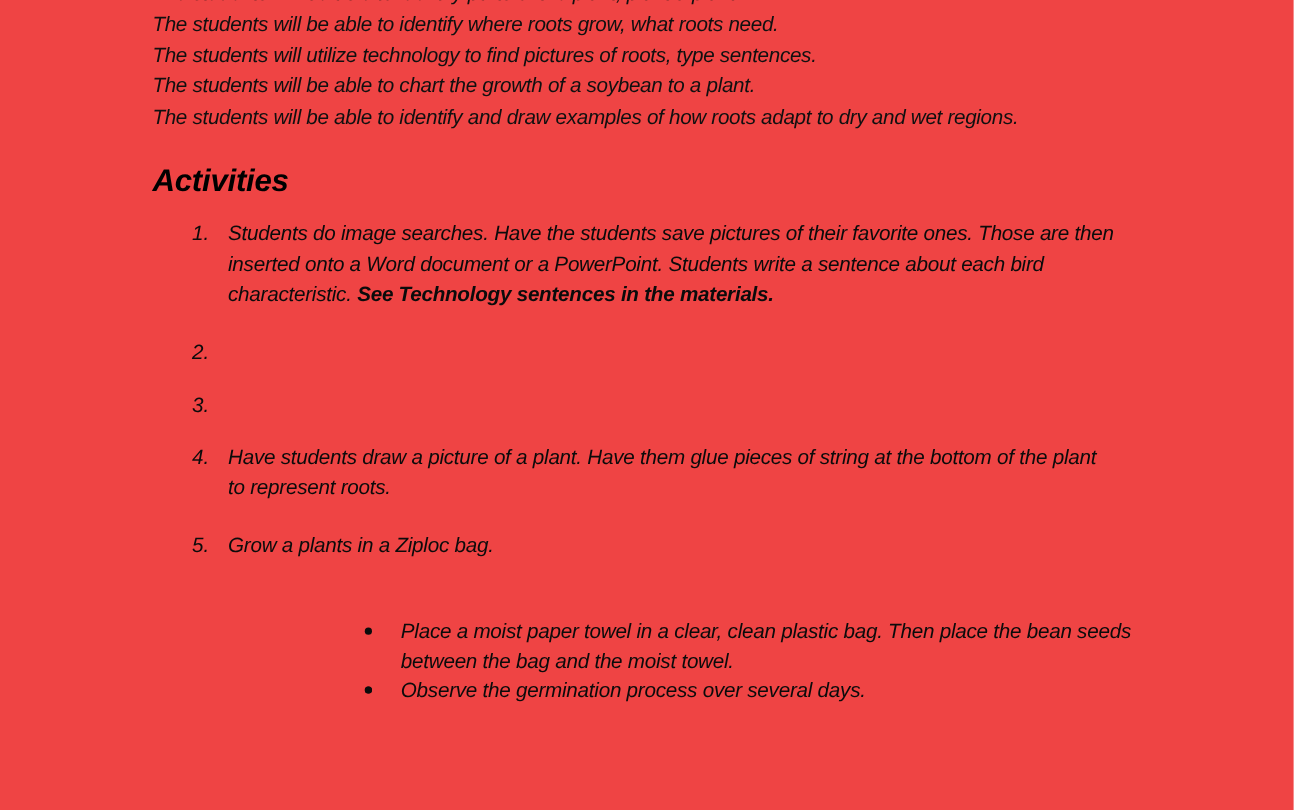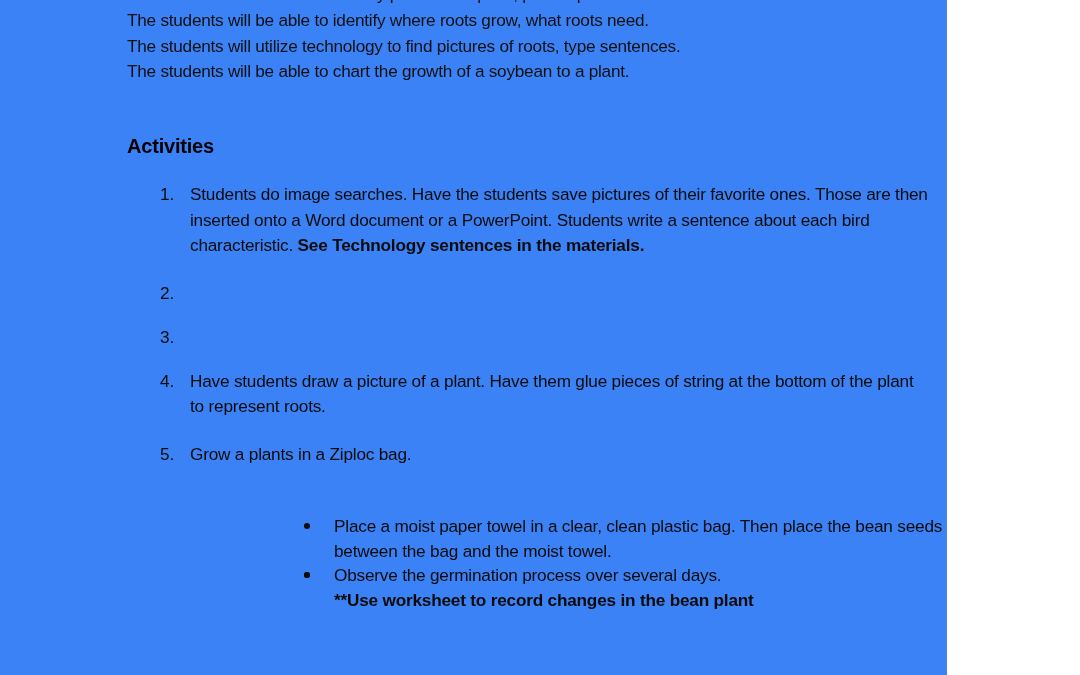--- a/index.html
+++ b/index.html
@@ -12,23 +12,24 @@
     width: 1080px;
     height: 675px;
     overflow: hidden;
     font-family: "Liberation Sans", "DejaVu Sans", sans-serif;
     color: #0b0b0b;
     -webkit-font-smoothing: none;
   }
 
   .page {
     position: relative;
-    width: 947px;
+    width: 1078px;
     height: 675px;
-    background: #3b82f6;
+    background: #ef4444;
+    font-style: italic;
   }
 
   
   .objectives {
     position: absolute;
     left: 127px;
     top: -18px;
     width: 830px;
   }
   .objective-line {
@@ -42,21 +43,21 @@
   .objective-line.clipped {
     
     opacity: 1;
   }
 
   
   .section-heading {
     position: absolute;
     left: 127px;
     top: 135px;
-    font-size: 20px;
+    font-size: 26px;
     font-weight: bold;
     letter-spacing: -0.2px;
     color: #000000;
   }
 
   
   .activities {
     position: absolute;
     left: 0;
     top: 182px;
@@ -130,20 +131,21 @@
 </head>
 <body>
 
 <div class="page">
 
   <div class="objectives">
     <div class="objective-line clipped">The students will be able to identify parts of the plant, plant a plant.</div>
     <div class="objective-line">The students will be able to identify where roots grow, what roots need.</div>
     <div class="objective-line">The students will utilize technology to find pictures of roots, type sentences.</div>
     <div class="objective-line">The students will be able to chart the growth of a soybean to a plant.</div>
+    <div class="objective-line">The students will be able to identify and draw examples of how roots adapt to dry and wet regions.</div>
   </div>
 
   <div class="section-heading">Activities</div>
 
   <ol class="activities" style="list-style:none;margin:0;padding:0;">
 
     <li class="activity-item">
       <span class="activity-number">1.</span>
       <span class="activity-text"><span>Students do image searches.  Have the students save pictures of their favorite ones. Those are then inserted onto a Word document or a PowerPoint.  Students write a sentence about each bird characteristic.  </span><b>See Technology sentences in the materials.</b></span>
     </li>
@@ -175,18 +177,17 @@
       <span class="bullet-text">Place a moist paper towel in a clear, clean plastic bag. Then place the bean seeds between the bag and the moist towel.</span>
     </li>
 
     <li class="bullet-item">
       <span class="bullet-dot"></span>
     </li>
 
     <li class="bullet-item">
       <span class="bullet-dot"></span>
       <span class="bullet-text">Observe the germination process over several days.</span>
-      <span class="bullet-note">**Use worksheet to record changes in the bean plant</span>
     </li>
 
   </ul>
 
 </div>
 
 </body></html>

